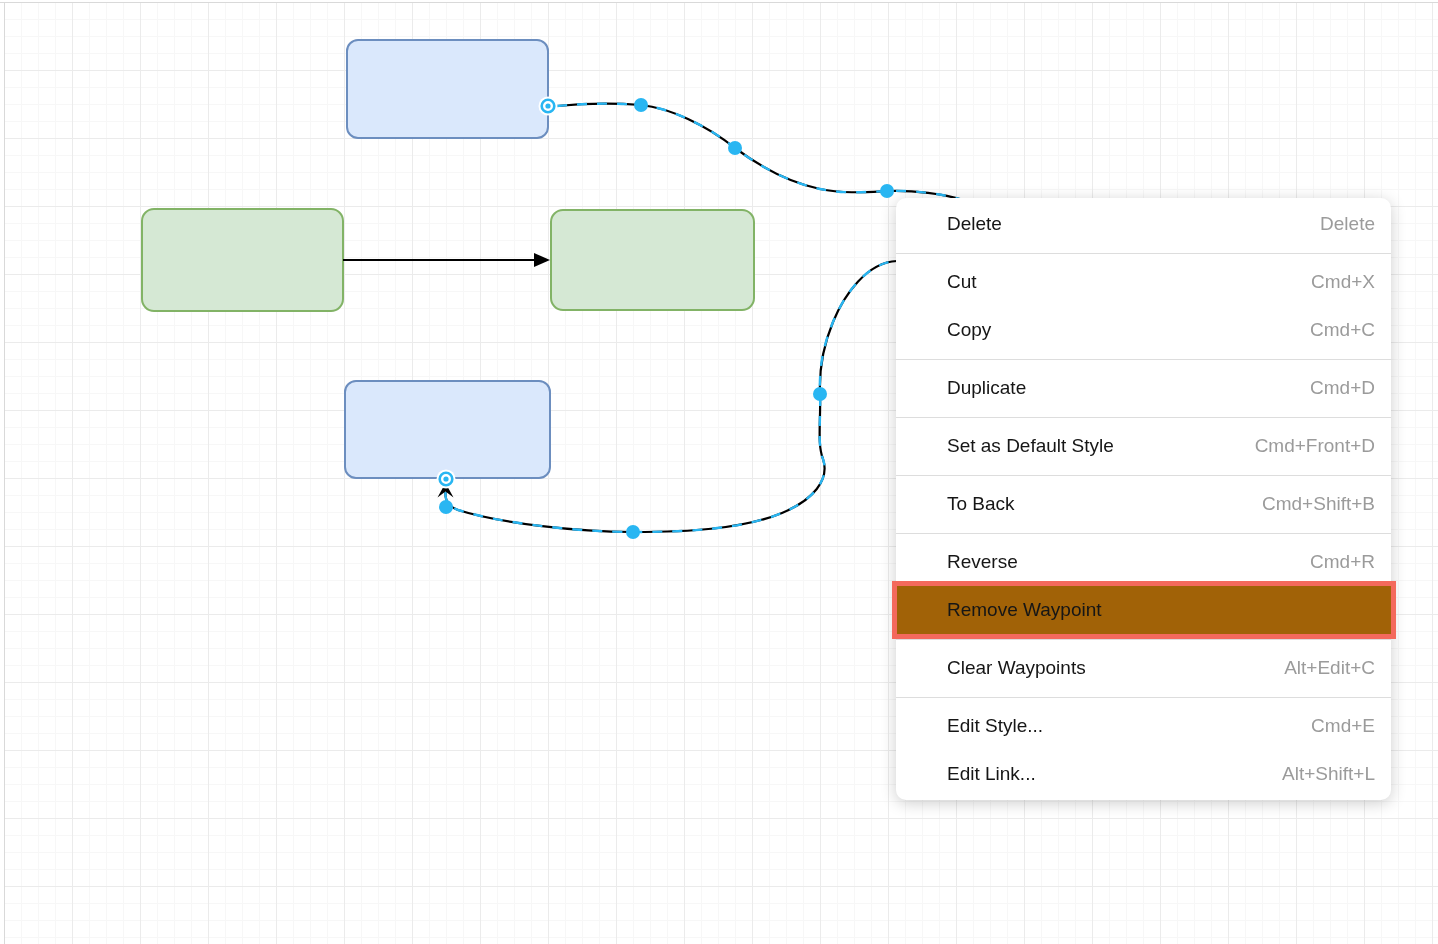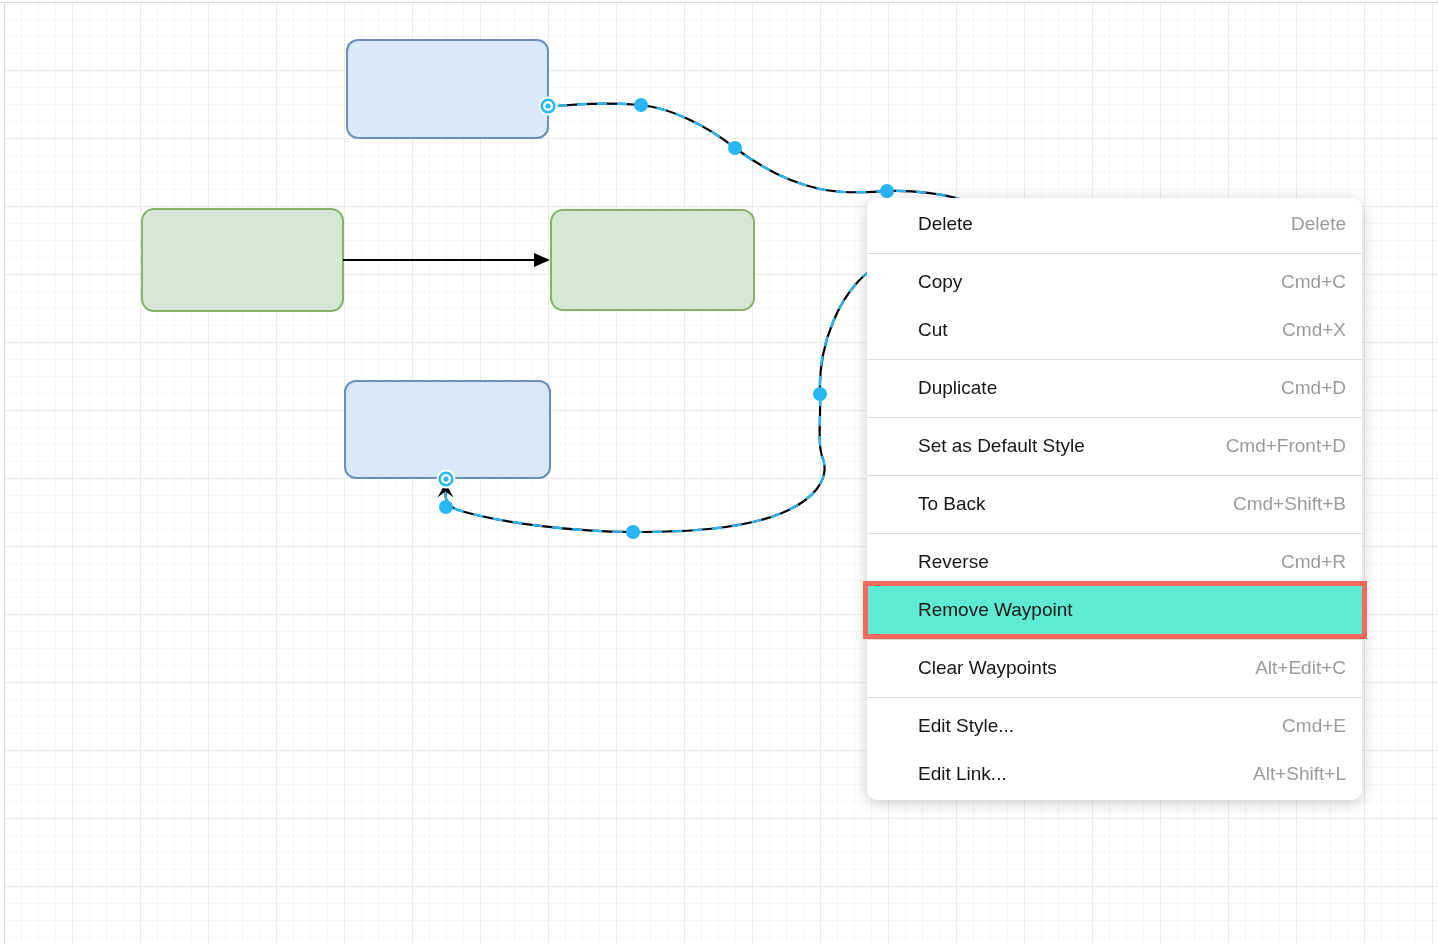--- a/index.html
+++ b/index.html
@@ -33,21 +33,21 @@
   }
   .page-edge-top {
     position: absolute; left: 0; top: 0; right: 0; height: 2px;
     background: #ffffff; border-bottom: 1px solid #d9d9d9;
   }
   svg.diagram { position: absolute; inset: 0; }
 
   
   .context-menu {
     position: absolute;
-    left: 867px;
+    left: 896px;
     top: 198px;
     width: 495px;
     box-sizing: border-box;
     background: #ffffff;
     border-radius: 10px;
     box-shadow: 0 3px 16px rgba(0,0,0,0.2);
     padding: 2px 0;
     z-index: 10;
   }
   .menu-item {
@@ -61,21 +61,21 @@
     color: #161616;
     cursor: default;
     white-space: nowrap;
   }
   .menu-item .hotkey { color: #9b9b9b; padding-left: 30px; }
   .menu-separator {
     height: 1px;
     background: #dddddd;
     margin: 4.5px 0;
   }
-  .menu-item.active { background: #5eead4; }
+  .menu-item.active { background: #a16207; }
   .red-highlight {
     position: absolute;
     left: -4px; right: -5px; top: -5px; bottom: -5px;
     border: 5px solid #f4695c;
     pointer-events: none;
     z-index: 11;
   }
 </style>
 </head>
 <body>
@@ -151,26 +151,26 @@
   </svg>
 
   <div class="context-menu">
     <div class="menu-item">
       <span>Delete</span>
       <span class="hotkey">Delete</span>
     </div>
     <div class="menu-separator"></div>
 
     <div class="menu-item">
+      <span>Cut</span>
+      <span class="hotkey">Cmd+X</span>
+    </div>
+    <div class="menu-item">
       <span>Copy</span>
       <span class="hotkey">Cmd+C</span>
-    </div>
-    <div class="menu-item">
-      <span>Cut</span>
-      <span class="hotkey">Cmd+X</span>
     </div>
     <div class="menu-separator"></div>
 
     <div class="menu-item">
       <span>Duplicate</span>
       <span class="hotkey">Cmd+D</span>
     </div>
     <div class="menu-separator"></div>
 
     <div class="menu-item">

